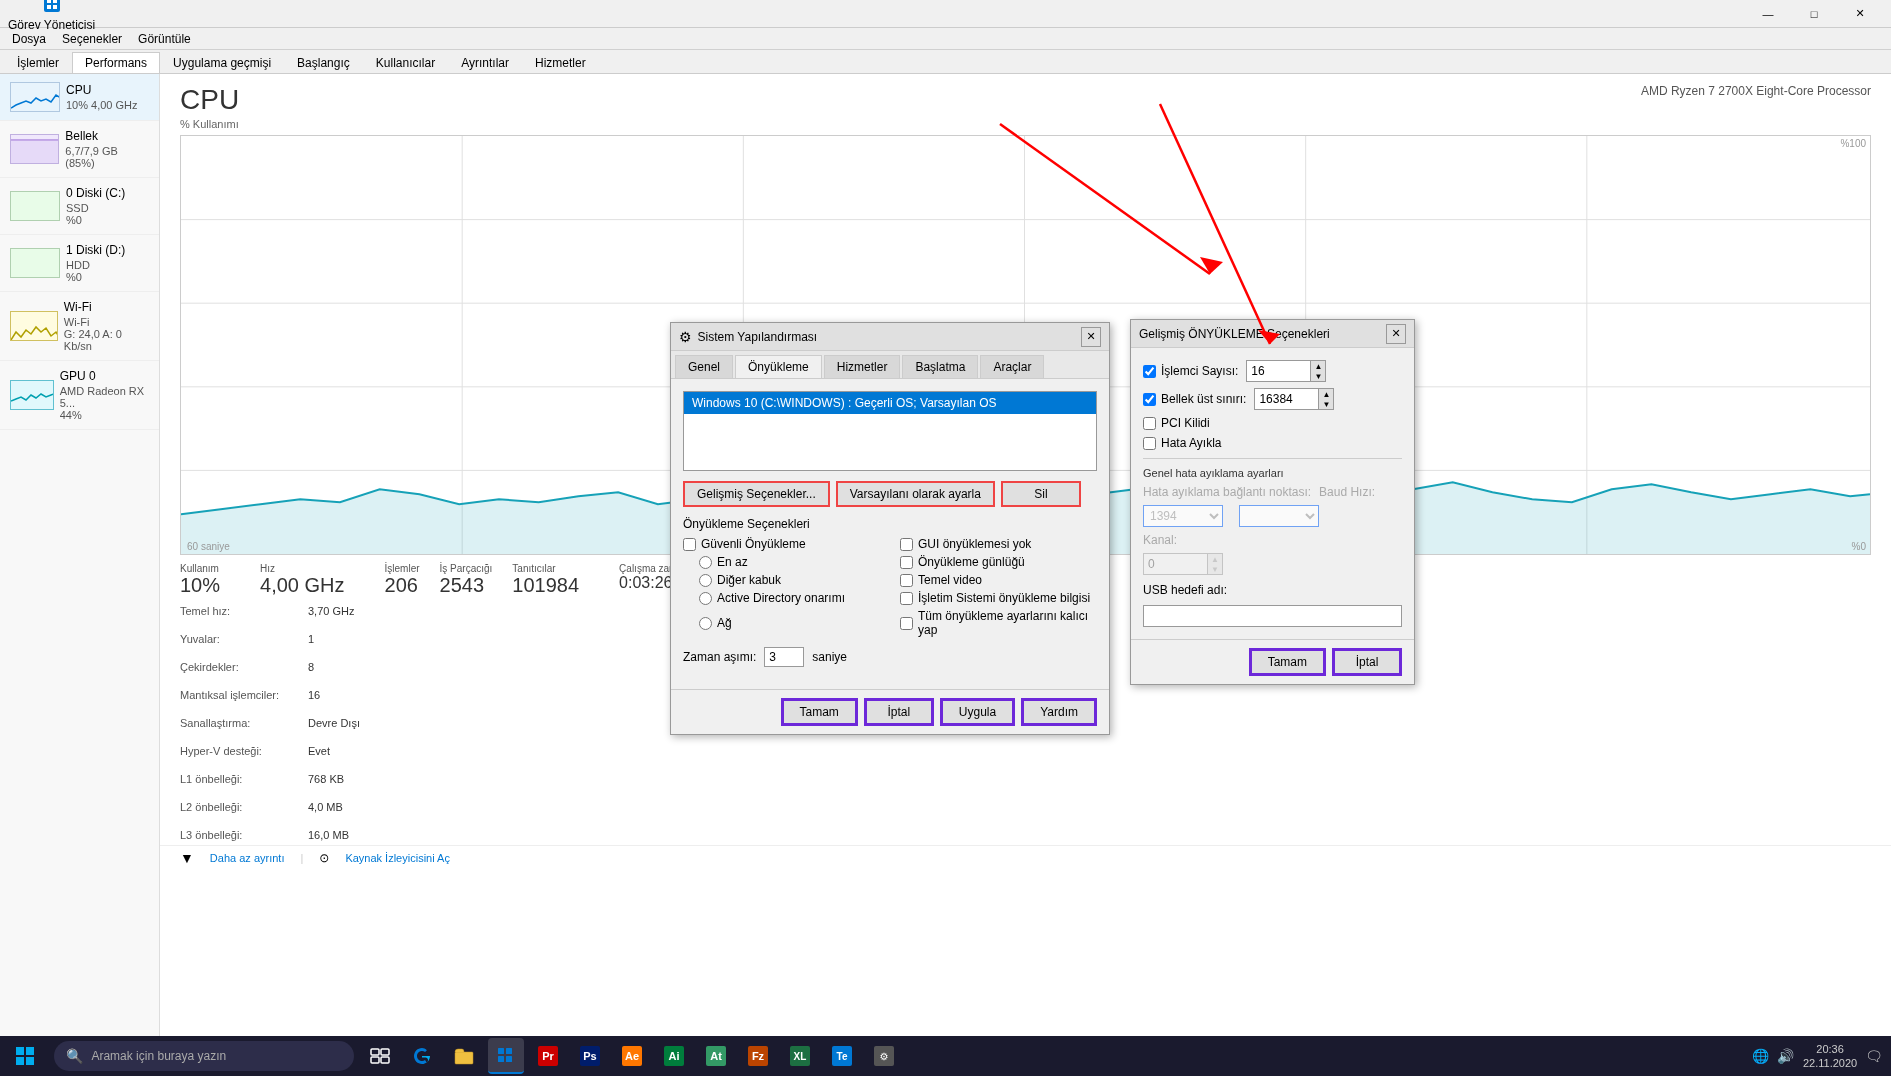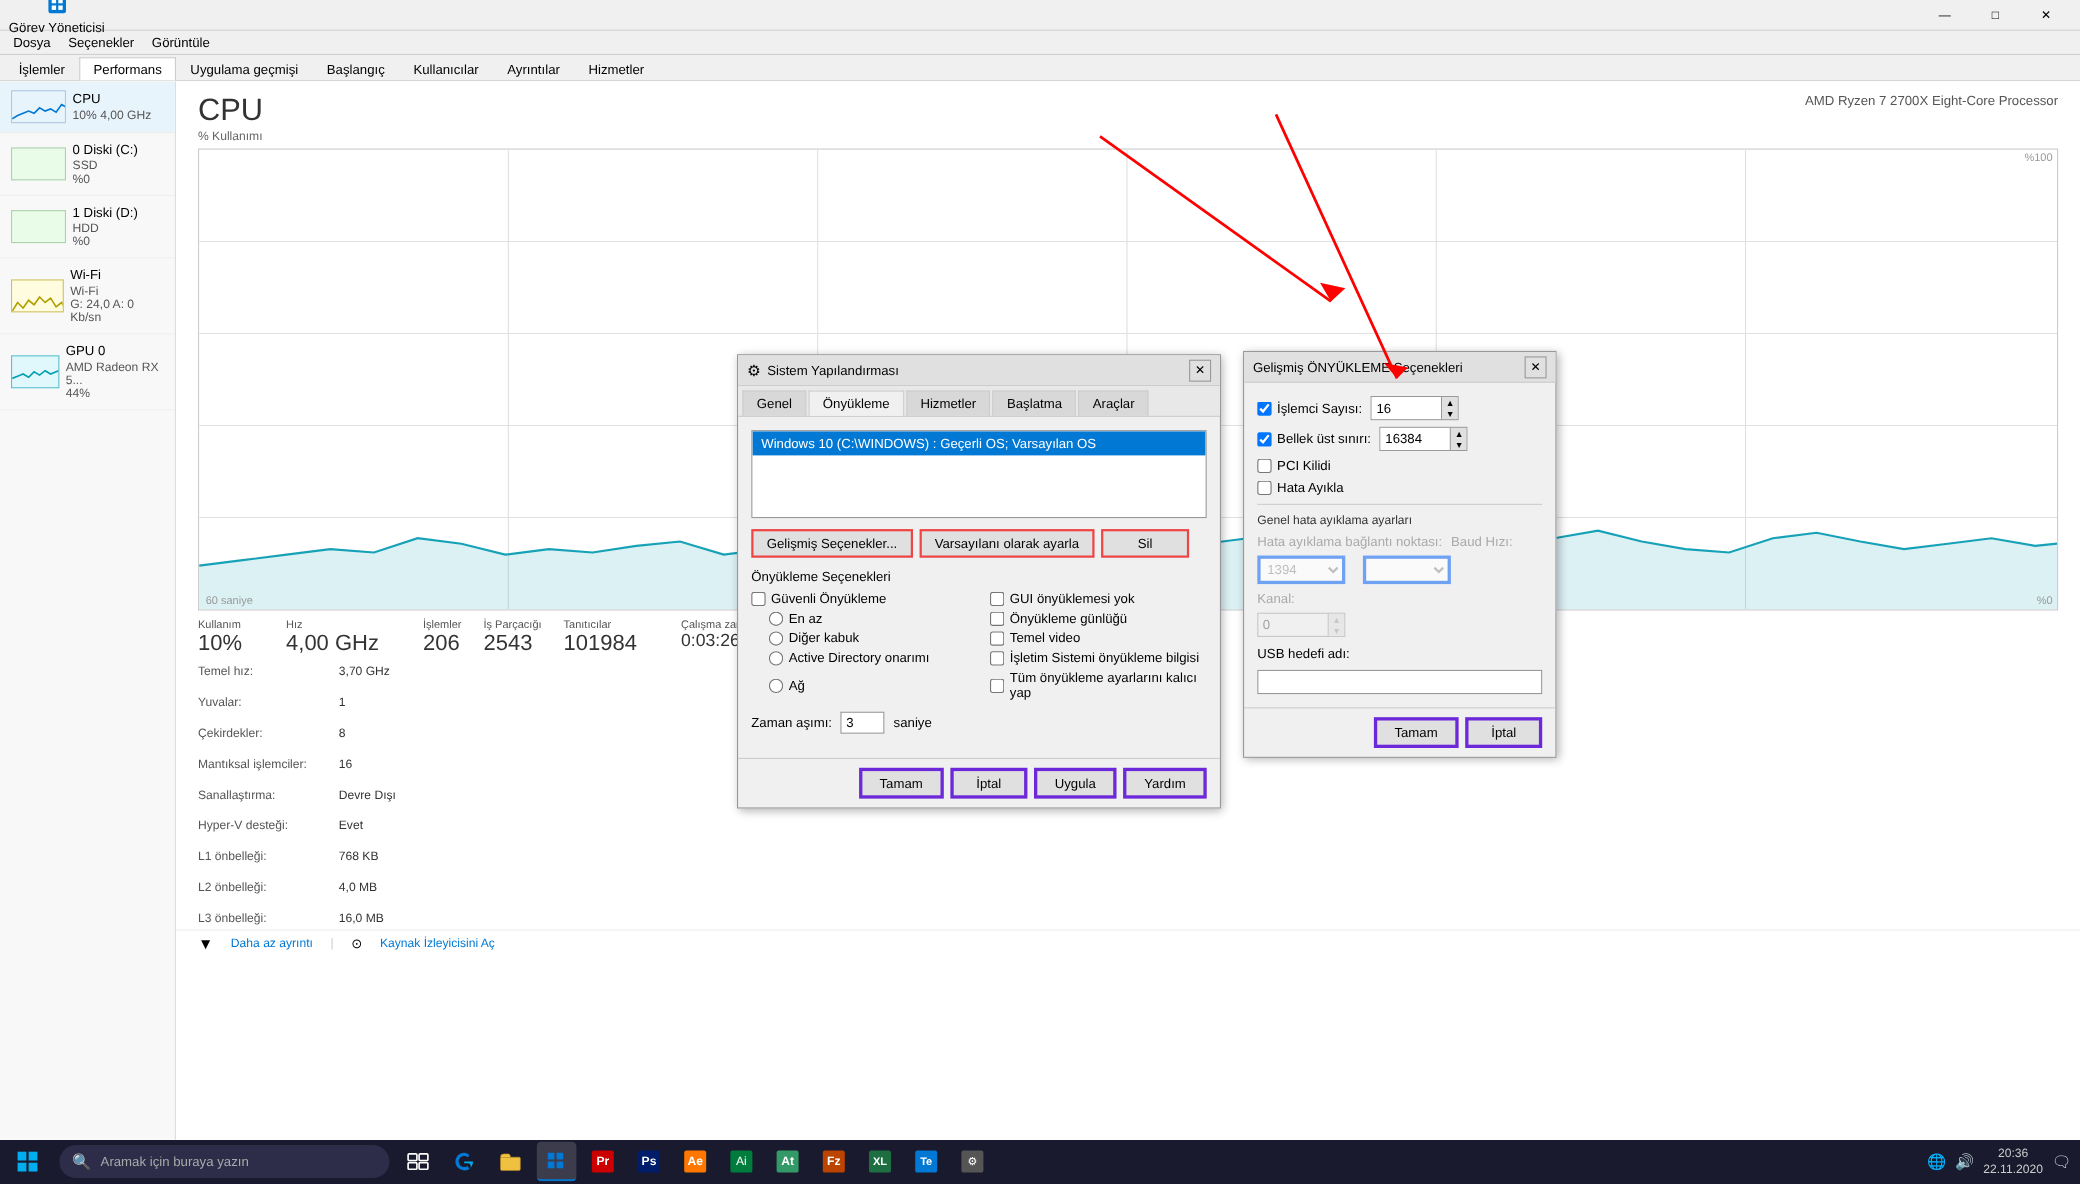--- a/index.html
+++ b/index.html
@@ -312,21 +312,21 @@
     
     .advanced-dialog {
       top: 245px;
       left: 970px;
       width: 285px;
     }
 
     
     .cb-label { display: flex; align-items: center; gap: 5px; font-size: 12px; cursor: pointer; }
     .adv-row { display: flex; align-items: center; gap: 8px; margin-bottom: 6px; font-size: 12px; }
-    .adv-select { font-size: 12px; border: 3px solid #3b82f6; background: white; padding: 2px; width: 80px; }
+    .adv-select { font-size: 12px; border: 1px solid #3b82f6; background: white; padding: 2px; width: 80px; }
     .adv-spinbox {
       display: flex;
       border: 1px solid #999;
       width: 80px;
     }
     .adv-spinbox input {
       flex: 1; border: none; padding: 2px 4px; font-size: 12px; width: 55px;
     }
     .adv-spinbox-btns { display: flex; flex-direction: column; border-left: 1px solid #999; }
     .adv-spinbox-btn { height: 10px; width: 14px; background: #e0e0e0; border: none; cursor: pointer; font-size: 8px; display: flex; align-items: center; justify-content: center; padding: 0; }
@@ -384,20 +384,34 @@
             <polyline points="0,25 5,22 10,20 15,18 20,20 25,15 30,18 35,16 40,19 45,12 50,15" fill="none" stroke="#0078d4" stroke-width="1.5"></polyline>
           </svg>
         </div>
         <div>
           <div class="sidebar-item-name">CPU</div>
           <div class="sidebar-item-value">10% 4,00 GHz</div>
         </div>
       </div>
     </div>
 
+    <div class="sidebar-item">
+      <div style="display:flex;gap:6px;align-items:center;">
+        <div style="width:50px;height:30px;border:1px solid #c0b0e0;background:#f0e8fc;position:relative;overflow:hidden;">
+          <svg width="50" height="30" viewBox="0 0 50 30" style="position:absolute;">
+            <polyline points="0,5 5,5 10,5 15,5 20,5 25,5 30,5 35,5 40,5 45,5 50,5" fill="#d0b8f0" stroke="#9060d0" stroke-width="1" fill-opacity="0.5"></polyline>
+            <polyline points="0,28 50,28 50,5 0,5" fill="#d0b8f0" stroke="none" fill-opacity="0.3"></polyline>
+          </svg>
+        </div>
+        <div>
+          <div class="sidebar-item-name">Bellek</div>
+          <div class="sidebar-item-value">6,7/7,9 GB (85%)</div>
+        </div>
+      </div>
+    </div>
 
     <div class="sidebar-item">
       <div style="display:flex;gap:6px;align-items:center;">
         <div style="width:50px;height:30px;border:1px solid #b0d0b0;background:#e8fce8;position:relative;overflow:hidden;">
         </div>
         <div>
           <div class="sidebar-item-name">0 Diski (C:)</div>
           <div class="sidebar-item-value">SSD</div>
           <div class="sidebar-item-value">%0</div>
         </div>
@@ -765,21 +779,21 @@
     <div class="taskbar-icon-btn">
       <div style="width:20px;height:20px;background:#cc0000;border-radius:2px;display:flex;align-items:center;justify-content:center;color:white;font-size:11px;font-weight:bold;">Pr</div>
     </div>
     <div class="taskbar-icon-btn">
       <div style="width:20px;height:20px;background:#001d6c;border-radius:2px;display:flex;align-items:center;justify-content:center;color:white;font-size:11px;font-weight:bold;">Ps</div>
     </div>
     <div class="taskbar-icon-btn">
       <div style="width:20px;height:20px;background:#ff7700;border-radius:2px;display:flex;align-items:center;justify-content:center;color:white;font-size:11px;font-weight:bold;">Ae</div>
     </div>
     <div class="taskbar-icon-btn">
-      <div style="width:20px;height:20px;background:#007d3c;border-radius:2px;display:flex;align-items:center;justify-content:center;color:white;font-size:11px;font-weight:normal;">Ai</div>
+      <div style="width:20px;height:20px;background:#007d3c;border-radius:2px;display:flex;align-items:center;justify-content:center;color:white;font-size:11px;font-weight:bold;">Ai</div>
     </div>
     <div class="taskbar-icon-btn">
       <div style="width:20px;height:20px;background:#396;border-radius:2px;display:flex;align-items:center;justify-content:center;color:white;font-size:11px;font-weight:bold;">At</div>
     </div>
     <div class="taskbar-icon-btn">
       <div style="width:20px;height:20px;background:#b40;border-radius:2px;display:flex;align-items:center;justify-content:center;color:white;font-size:11px;font-weight:bold;">Fz</div>
     </div>
     <div class="taskbar-icon-btn">
       <div style="width:20px;height:20px;background:#1d6f42;border-radius:2px;display:flex;align-items:center;justify-content:center;color:white;font-size:10px;font-weight:bold;">XL</div>
     </div>

